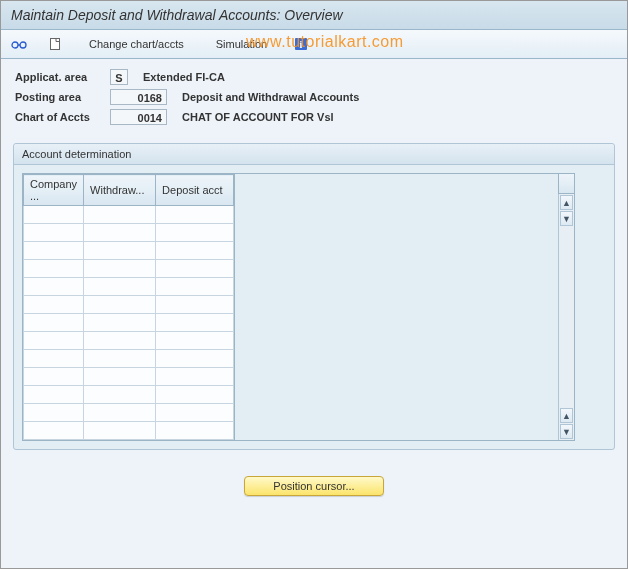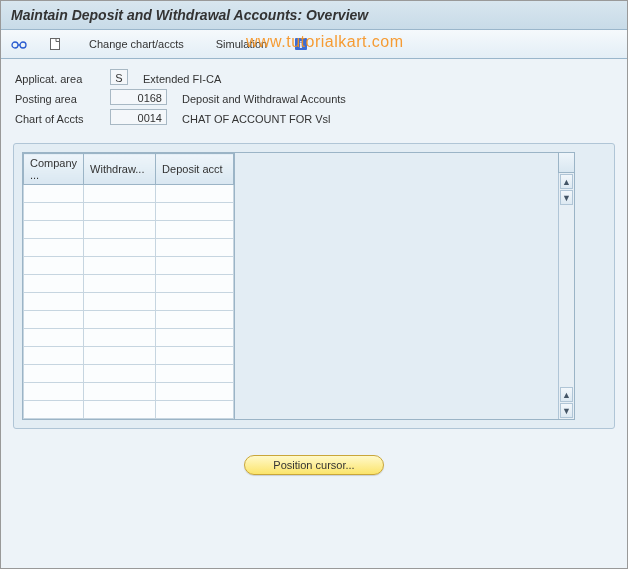--- a/index.html
+++ b/index.html
@@ -12,21 +12,21 @@
       width: 628px;
       height: 569px;
       overflow: hidden;
       border: 1px solid #999;
     }
     .title-bar {
       background: linear-gradient(to bottom, #d8e6ef 0%, #c8dbe8 100%);
       border-bottom: 1px solid #9ab6cb;
       padding: 6px 10px;
       font-size: 14px;
-      font-weight: bold;
+      font-weight: normal;
       font-style: italic;
       color: #333;
     }
     .toolbar {
       background: linear-gradient(to bottom, #f5f9fc 0%, #e3eef6 100%);
       border-bottom: 1px solid #9ab6cb;
       padding: 4px 8px;
       display: flex;
       align-items: center;
       gap: 16px;
@@ -58,23 +58,24 @@
       letter-spacing: 0.5px;
       opacity: 0.9;
       pointer-events: none;
     }
     .form-area {
       padding: 10px 14px 6px 14px;
       background: #edf3f8;
     }
     .form-row {
       display: flex;
-      align-items: flex-end;
+      align-items: center;
       margin-bottom: 4px;
       font-size: 11px;
+      font-weight: bold;
     }
     .form-label {
       width: 95px;
       color: #333;
     }
     .form-field {
       width: 57px;
       text-align: right;
       padding: 1px 4px;
       border: 1px solid #a8b8c4;
@@ -167,21 +168,21 @@
     }
     .footer-btn-wrap {
       display:flex;
       justify-content:center;
       padding: 18px 0 10px 0;
       background: #edf3f8;
     }
     .footer-btn {
       background: linear-gradient(to bottom,#fff9c9,#fbe46b);
       border: 1px solid #c9a63a;
-      border-radius: 10px;
+      border-radius: 4px;
       padding: 3px 28px;
       font-size: 11px;
       color: #333;
       cursor: pointer;
       box-shadow: 0 1px 1px rgba(0,0,0,0.15);
     }
     .main-bg { background:#edf3f8; height: calc(569px - 28px - 28px); }
   </style>
 </head>
 <body>
@@ -226,20 +227,21 @@
       <span class="form-desc">Deposit and Withdrawal Accounts</span>
     </div>
     <div class="form-row">
       <span class="form-label">Chart of Accts</span>
       <span class="form-field">0014</span>
       <span class="form-desc">CHAT OF ACCOUNT FOR Vsl</span>
     </div>
   </div>
 
   <div class="panel">
+    <div class="panel-header">Account determination</div>
     <div class="table-wrap">
       <div class="table-grid">
         <table>
           <thead>
             <tr>
               <th class="col1">Company ...</th>
               <th class="col2">Withdraw...</th>
               <th class="col3">Deposit acct</th>
             </tr>
           </thead>

